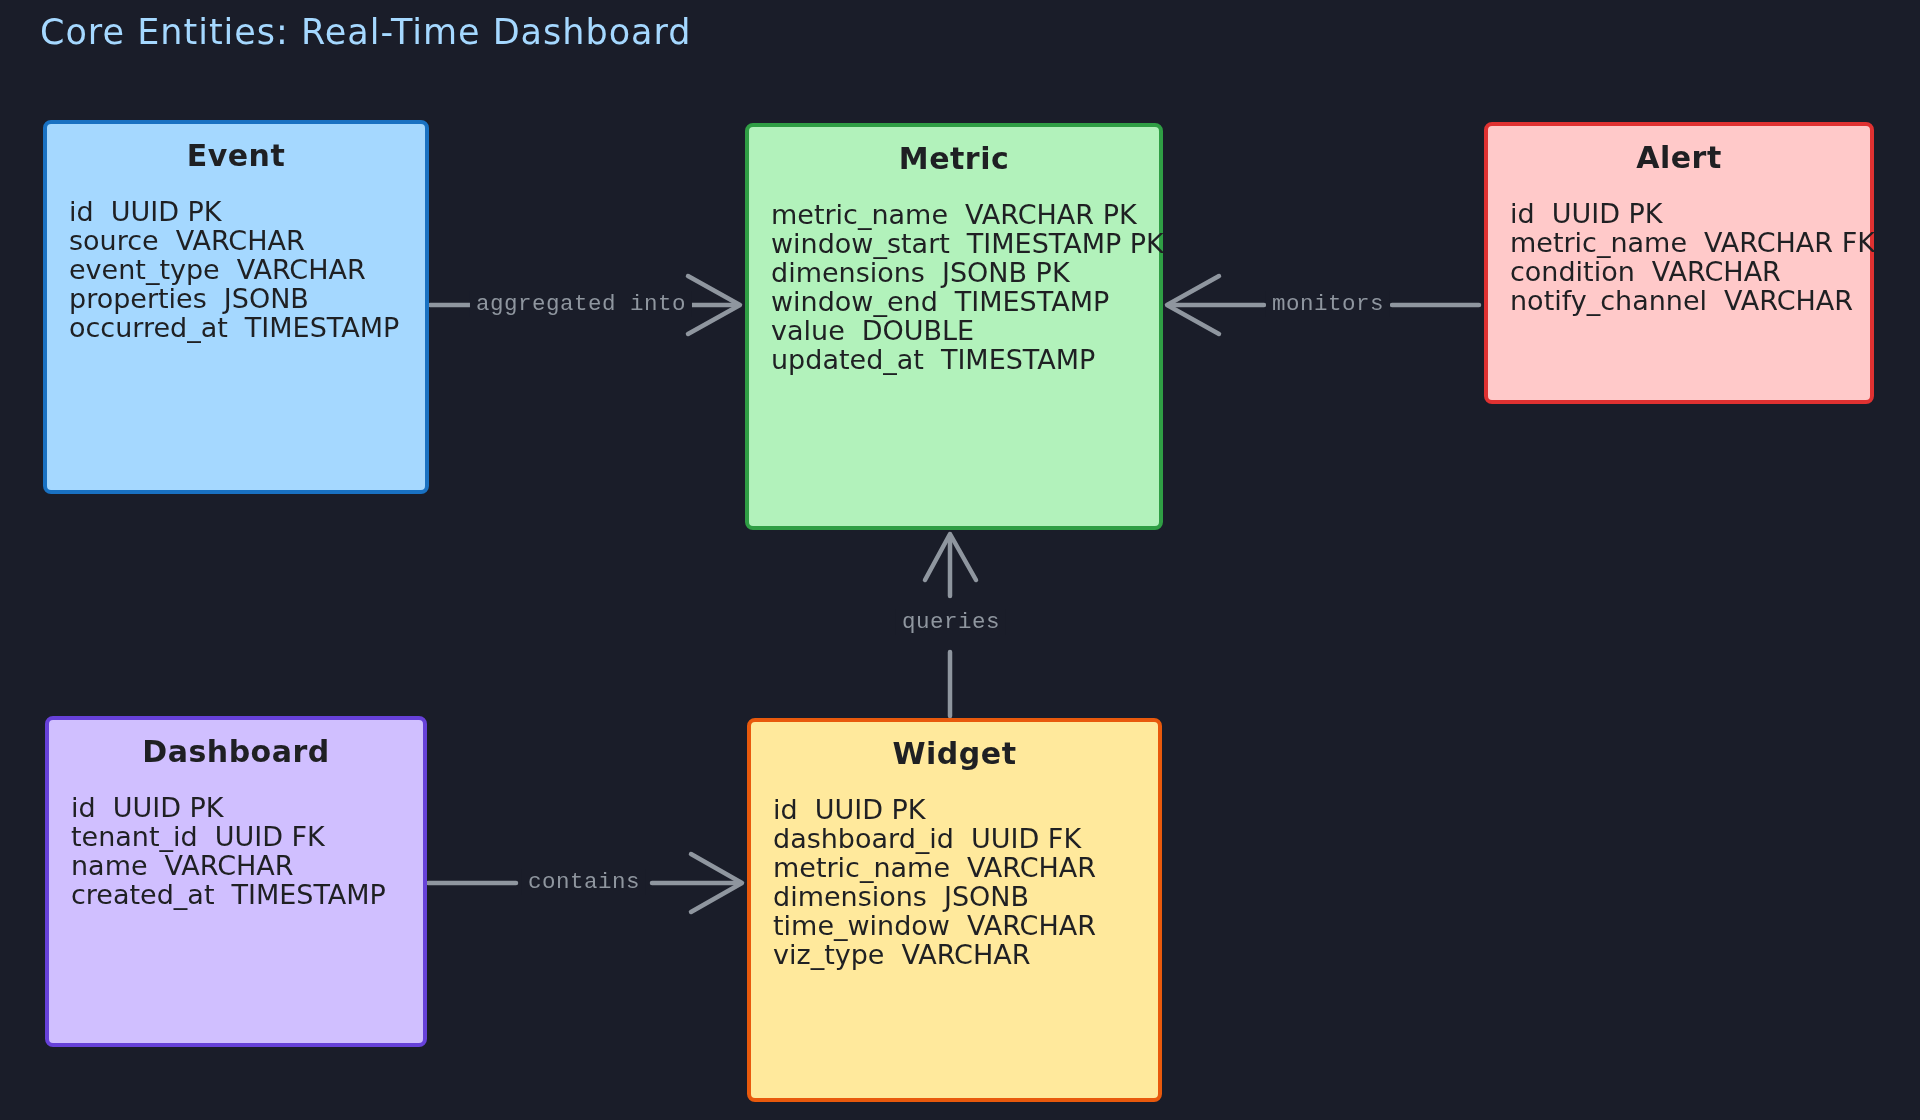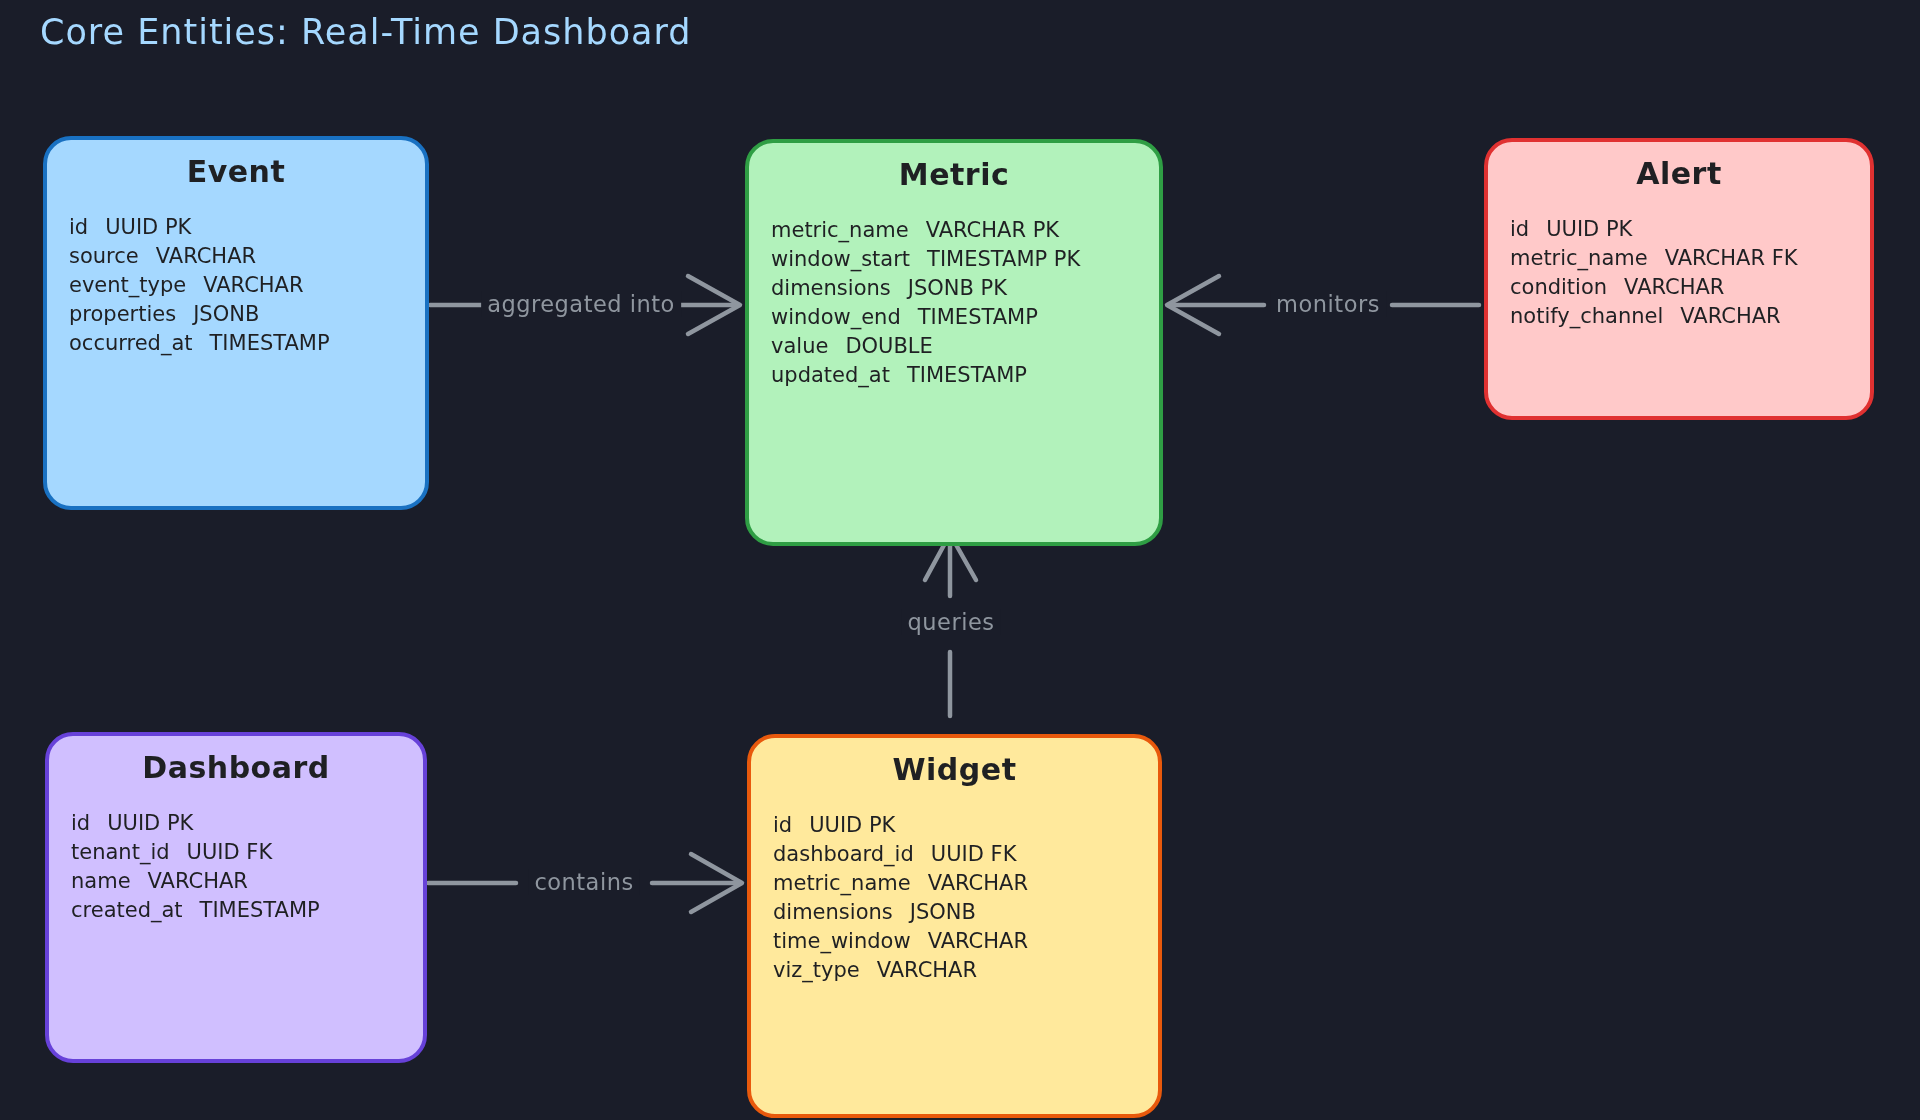--- a/index.html
+++ b/index.html
@@ -43,42 +43,42 @@
   }
   .rel-label {
     position: absolute;
     transform: translate(-50%, -50%);
     font-size: 22.5px;
     letter-spacing: 0.5px;
     color: var(--connector);
     white-space: nowrap;
     background: var(--bg);
     padding: 0 6px;
+    font-family: Liberation Mono, monospace;
   }
   .entity {
     position: absolute;
     border: 4px solid #8b5cf6;
-    border-radius: 28px;
+    border-radius: 8px;
     color: var(--ink);
-    margin-top: 16px;
   }
   .entity-title {
     padding-top: 14px;
     text-align: center;
     font-size: 30px;
     font-weight: bold;
     letter-spacing: 0.5px;
   }
   .entity-fields {
     margin-top: 24px;
     padding-left: 22px;
     padding-right: 10px;
   }
   .field-row {
-    font-size: 21px;
+    font-size: 27px;
     line-height: 29px;
     white-space: nowrap;
   }
   .field-name { font-weight: normal; }
   .field-type { margin-left: 17px; }
 </style>
 </head>
 <body>
 
 <div class="canvas">

